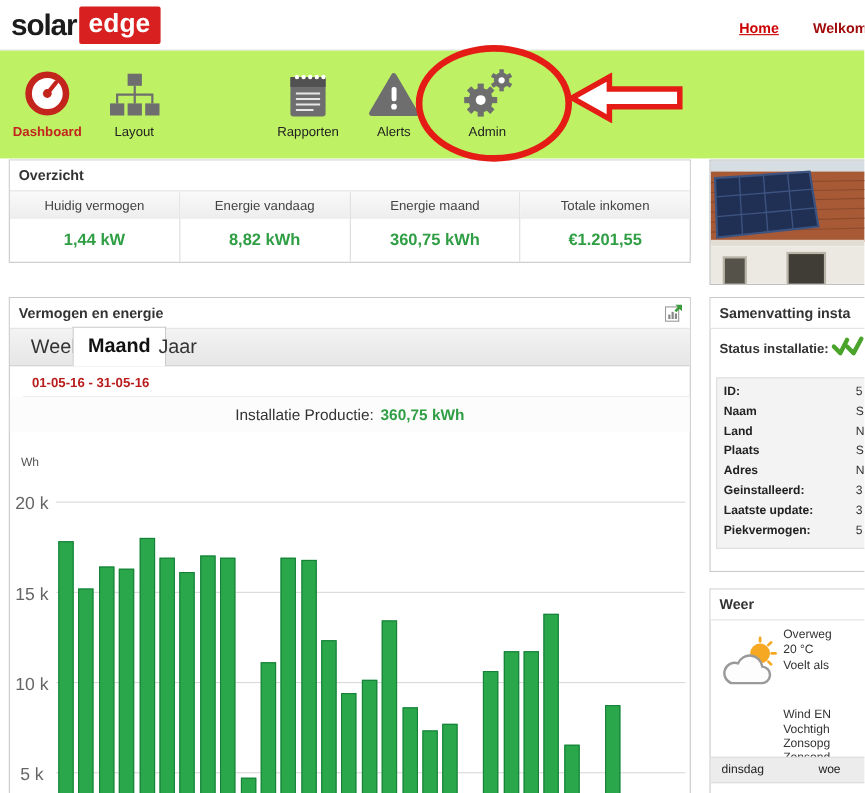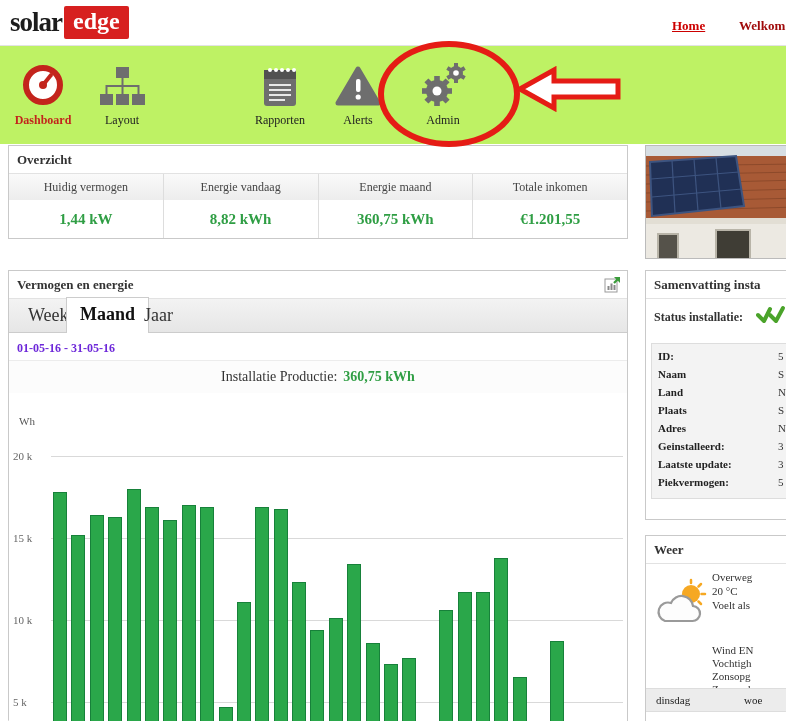--- a/index.html
+++ b/index.html
@@ -1,19 +1,19 @@
 <!DOCTYPE html>
 <html><head>
 <meta charset="utf-8">
 <style>
   * { box-sizing: border-box; margin: 0; padding: 0; }
   body { background: #fff; }
   .page {
     position: relative; width: 786px; height: 721px; overflow: hidden;
-    background: #fff; font-family: Liberation Serif, serif; color: #222; border-radius: 10px;
+    background: #fff; font-family: Liberation Sans, sans-serif; color: #222; border-radius: 10px;
   }
   
   .header { position: absolute; left: 0; top: 0; width: 100%; height: 46px; border-bottom: 1px solid #e3e3e3; background: #fff; }
   .logo { position: absolute; left: 10px; top: 6px; display: flex; align-items: center; }
   .logo-solar { font-size: 27px; font-weight: bold; color: #1c1c1c; letter-spacing: -1px; }
   .logo-edge { margin-left: 2px; background: #d7201f; color: #fff; font-size: 24px; font-weight: bold; padding: 2px 9px 4px; border-radius: 2px; }
   .home { position: absolute; left: 672px; top: 18px; font-size: 13px; font-weight: bold; color: #c00; text-decoration: underline; cursor: pointer; }
   .welcome { position: absolute; left: 739px; top: 18px; font-size: 13px; font-weight: bold; color: #a00b0b; white-space: nowrap; }
   
   .nav { position: absolute; top: 46px; left: 0; width: 100%; height: 98px; background: #bef264; }
@@ -38,28 +38,28 @@
   .metric:first-child { border-left: none; }
   .metric-label { font-size: 12px; color: #444; padding: 6px 2px 5px; background: linear-gradient(#fafafa, #ededed); white-space: nowrap; }
   .metric-value { flex: 1; display: flex; align-items: center; justify-content: center; font-size: 15px; font-weight: bold; color: #2f9e44; }
   
   #energy-panel { left: 8px; top: 270px; width: 620px; height: 560px; }
   .export-btn { position: absolute; right: 6px; top: 5px; cursor: pointer; line-height: 0; }
   .tabs { position: relative; height: 34px; background: linear-gradient(#f3f3f3, #e6e6e6); border-bottom: 1px solid #ccc; }
   .tab { position: absolute; bottom: 0; padding: 6px 13px; font-size: 18px; color: #333; cursor: pointer; }
   .tab.active { bottom: -1px; background: #fff; border: 1px solid #ccc; border-bottom: none; font-weight: bold; color: #111; padding-bottom: 8px; }
   #tab-week { left: 6px; } #tab-maand { left: 57px; } #tab-jaar { left: 122px; }
-  .date-row { height: 28px; padding: 8px 8px 0; font-size: 12px; font-weight: bold; color: #6d28d9; border-bottom: 1px solid #ececec; }
+  .date-row { height: 28px; padding: 8px 8px 0; font-size: 12px; font-weight: bold; color: #b91c1c; border-bottom: 1px solid #ececec; margin-left: 12px; }
   .production { height: 32px; display: flex; align-items: center; justify-content: center; font-size: 14px; color: #333; background: #fcfcfc; }
   .production .value { color: #2f9e44; font-weight: bold; margin-left: 6px; }
   .chart-wrap { position: relative; height: 436px; }
   .wh-label { position: absolute; left: 10px; top: 22px; font-size: 11px; color: #555; }
   .plot { position: absolute; left: 42px; top: 45px; width: 572px; height: 390px; }
   .gridline { position: absolute; left: 0; right: 0; height: 1px; background: #d9d9d9; }
-  .ytick { position: absolute; left: -38px; width: 32px; text-align: left; font-size: 11px; color: #666; }
+  .ytick { position: absolute; left: -38px; width: 32px; text-align: center; font-size: 16px; color: #666; }
   .bars { position: absolute; left: 0; top: 18px; width: 100%; height: 328px; }
   .bar { position: absolute; bottom: 0; width: 14px; }
   
   #site-photo { position: absolute; left: 645px; top: 145px; width: 154px; height: 114px; border: 1px solid #bbb; background: #fff; overflow: hidden; }
   #summary-panel { left: 645px; top: 270px; width: 154px; height: 250px; }
   .status-row { position: relative; height: 34px; padding: 11px 0 0 8px; font-size: 12px; font-weight: bold; color: #333; }
   .status-check { position: absolute; left: 110px; top: 6px; line-height: 0; }
   .info-box { position: absolute; left: 5px; top: 72px; width: 160px; height: 156px; background: #f3f3f3; border: 1px solid #ddd; padding-top: 6px; }
   .info-row { position: relative; height: 18px; padding-left: 6px; font-size: 11px; font-weight: bold; color: #222; }
   .info-value { position: absolute; left: 126px; top: 0; font-weight: normal; color: #333; white-space: nowrap; }

